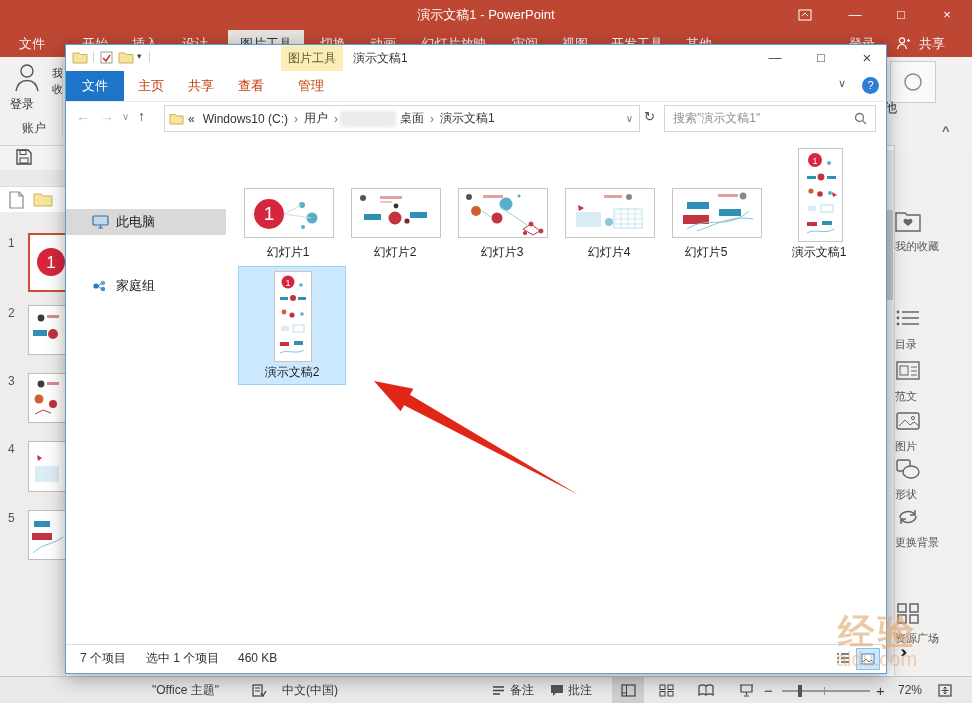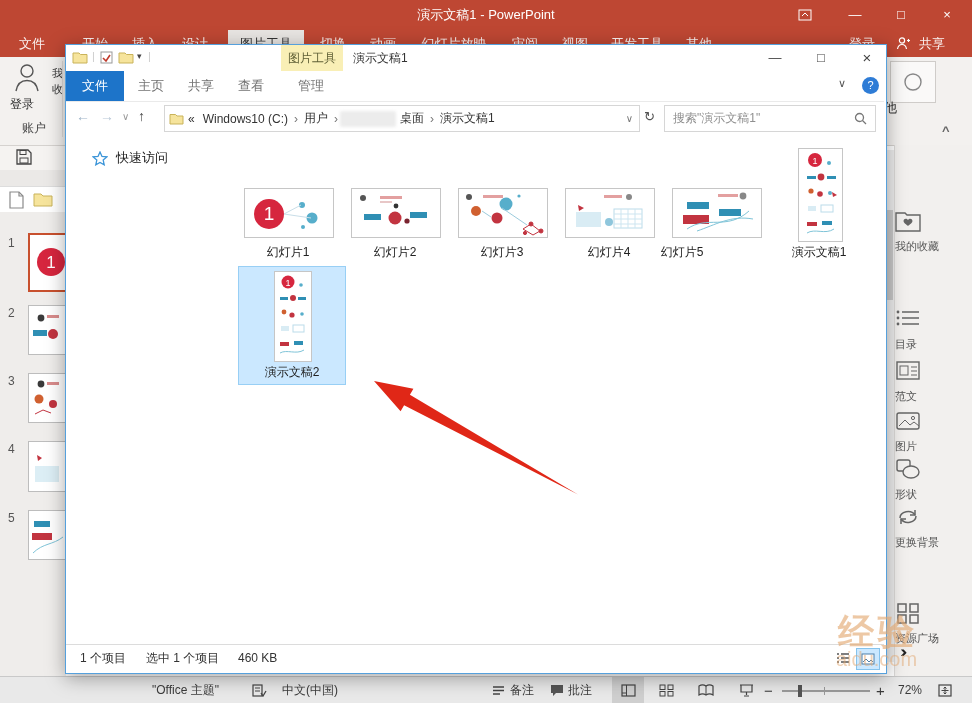--- a/index.html
+++ b/index.html
@@ -40,21 +40,21 @@
   .panel-ico{display:inline-block;height:22px}
   
   #exp{left:65px;top:44px;width:820px;height:628px;background:#fff;
        border:1px solid #55A0DC;box-shadow:0 4px 18px rgba(0,0,0,.35)}
   .exp-title{left:0;top:0;width:818px;height:26px;background:#fff}
   .tool-badge{left:215px;top:0;width:62px;height:26px;line-height:26px;text-align:center;
               background:#F9EFB6;color:#5f5f35;font-size:12px}
   .exp-doc-title{left:287px;top:0;height:26px;line-height:26px;font-size:12px;color:#333}
   .exp-wc{top:0;width:42px;height:26px;line-height:26px;text-align:center;color:#444;font-size:13px}
   .exp-tabrow{left:0;top:26px;width:818px;height:30px;background:#fff;border-bottom:1px solid #EAEAEA}
-  .exp-tab{top:0;height:30px;line-height:30px;text-align:center;font-size:13px;color:#737373}
+  .exp-tab{top:0;height:30px;line-height:30px;text-align:center;font-size:13px;color:#c2410c}
   .exp-tab.file{background:#1D74C9;color:#fff}
   .exp-addr{left:0;top:56px;width:818px;height:34px}
   .navico{font-size:14px;top:7px}
   .addr-box{left:98px;top:4px;width:474px;height:25px;border:1px solid #D6D6D6;background:#fff;
             display:flex;align-items:center;font-size:12px;color:#333}
   .crumb{margin:0 4px;white-space:nowrap}
   .crumb-sep{color:#777;margin:0 2px}
   .crumb-blur{width:56px;height:16px;background:#ECECEC;border-radius:2px;filter:blur(1.5px)}
   .search-box{left:598px;top:4px;width:210px;height:25px;border:1px solid #D6D6D6;background:#fff;
               display:flex;align-items:center;justify-content:space-between;font-size:12px;color:#8f8f8f}
@@ -395,27 +395,39 @@
       <span style="margin-left:8px">搜索"演示文稿1"</span>
       <span style="margin-right:8px">
         <svg width="13" height="13" viewBox="0 0 13 13">
             <circle cx="5.5" cy="5.5" r="4" fill="none" stroke="#777" stroke-width="1.3"></circle>
             <path d="M8.5 8.5L12 12" stroke="#777" stroke-width="1.3"></path>
           </svg>
       </span>
     </div>
   </div>
 
-  <div class="sidebar-item" style="top:100px">
+  <div class="sidebar-item sel" style="top:164px">
     <span class="ic">
-        <svg width="16" height="15" viewBox="0 0 16 15">
-          <path d="M8 1l2 4.4 4.8.5-3.6 3.2 1 4.7L8 11.4l-4.2 2.4 1-4.7L1.2 5.9 6 5.4z" fill="none" stroke="#3C95D8" stroke-width="1.3"></path>
+        <svg width="17" height="14" viewBox="0 0 17 14">
+          <rect x="1" y="1" width="15" height="9" rx="1" fill="#BFD9EE" stroke="#3A6FA0" stroke-width="1.2"></rect>
+          <path d="M6 13h5M8.5 10v3" stroke="#3A6FA0" stroke-width="1.2"></path>
         </svg>
       </span>
-    <span>快速访问</span>
+    <span>此电脑</span>
+  </div>
+  <div class="sidebar-item" style="top:228px">
+    <span class="ic">
+        <svg width="16" height="14" viewBox="0 0 16 14">
+          <circle cx="4" cy="7" r="2.6" fill="#2E77B8"></circle>
+          <circle cx="11" cy="4" r="2.2" fill="#59A8D8"></circle>
+          <circle cx="11" cy="10" r="2.2" fill="#3C95D8"></circle>
+          <path d="M6 7l3-2.5M6 7l3 2.5" stroke="#2E77B8"></path>
+        </svg>
+      </span>
+    <span>家庭组</span>
   </div>
 
   <div class="abs fthumb" style="left:178px;top:143px;width:88px;height:48px">
     <svg width="88" height="48" viewBox="0 0 88 48">
         <circle cx="24" cy="25" r="15" fill="#D6263E"></circle>
         <text x="24" y="31" font-size="19" fill="#fff" text-anchor="middle" font-family="sans-serif">1</text>
         <circle cx="57" cy="16" r="3" fill="#57AECB"></circle>
         <circle cx="67" cy="29" r="5.5" fill="#57AECB"></circle>
         <circle cx="58" cy="38" r="2" fill="#57AECB"></circle>
         <path d="M39 25l17-9M39 25l27 4" stroke="#C9DEE8" fill="none"></path>
@@ -487,21 +499,21 @@
         <rect x="22" y="56" width="12" height="7" fill="none" stroke="#BBDCEA"></rect>
         <rect x="8" y="73" width="10" height="4" fill="#C23440"></rect>
         <rect x="23" y="72" width="10" height="4" fill="#2F8FB4"></rect>
         <path d="M8 84c8-5 18 2 27-4" stroke="#7FC4D8" fill="none"></path>
       </svg>
   </div>
   <div class="abs flabel" style="left:178px;top:199px;width:88px">幻灯片1</div>
   <div class="abs flabel" style="left:285px;top:199px;width:88px">幻灯片2</div>
   <div class="abs flabel" style="left:392px;top:199px;width:88px">幻灯片3</div>
   <div class="abs flabel" style="left:499px;top:199px;width:88px">幻灯片4</div>
-  <div class="abs flabel" style="left:572px;top:199px;width:88px">幻灯片5</div>
+  <div class="abs flabel" style="left:596px;top:199px;width:88px">幻灯片5</div>
   <div class="abs flabel" style="left:703px;top:199px;width:100px">演示文稿1</div>
 
   <div class="abs sel-box">
     <div class="abs fthumb" style="left:35px;top:4px;width:36px;height:89px">
       <svg width="36" height="89" viewBox="0 0 36 89">
           <circle cx="13" cy="10" r="6.5" fill="#D6263E"></circle>
           <text x="13" y="13.5" font-size="9" fill="#fff" text-anchor="middle" font-family="sans-serif">1</text>
           <circle cx="26" cy="13" r="1.8" fill="#57AECB"></circle>
           <rect x="5" y="25" width="8" height="3" fill="#2F8FB4"></rect>
           <circle cx="18" cy="26" r="3" fill="#C23440"></circle>
@@ -513,21 +525,21 @@
           <rect x="18" y="53" width="11" height="7" fill="none" stroke="#BBDCEA"></rect>
           <rect x="5" y="70" width="9" height="4" fill="#C23440"></rect>
           <rect x="19" y="69" width="9" height="4" fill="#2F8FB4"></rect>
           <path d="M5 81c7-4 16 2 24-3" stroke="#7FC4D8" fill="none"></path>
         </svg>
     </div>
     <div class="abs flabel" style="left:0;top:97px;width:106px">演示文稿2</div>
   </div>
 
   <div class="abs exp-status">
-    <span class="abs txt" style="left:14px">1 个项目</span>
+    <span class="abs txt" style="left:14px">7 个项目</span>
     <span class="abs txt" style="left:80px">选中 1 个项目</span>
     <span class="abs txt" style="left:172px">460 KB</span>
     <span class="abs viewtoggle" style="left:766px">
       <svg width="14" height="12" viewBox="0 0 14 12">
           <path d="M1 2h2M1 6h2M1 10h2M5 2h8M5 6h8M5 10h8" stroke="#555" stroke-width="1.4"></path>
         </svg>
     </span>
     <span class="abs viewtoggle hl" style="left:790px">
       <svg width="14" height="12" viewBox="0 0 14 12">
           <rect x="1" y="1" width="12" height="10" fill="#fff" stroke="#4E7FA8"></rect>

